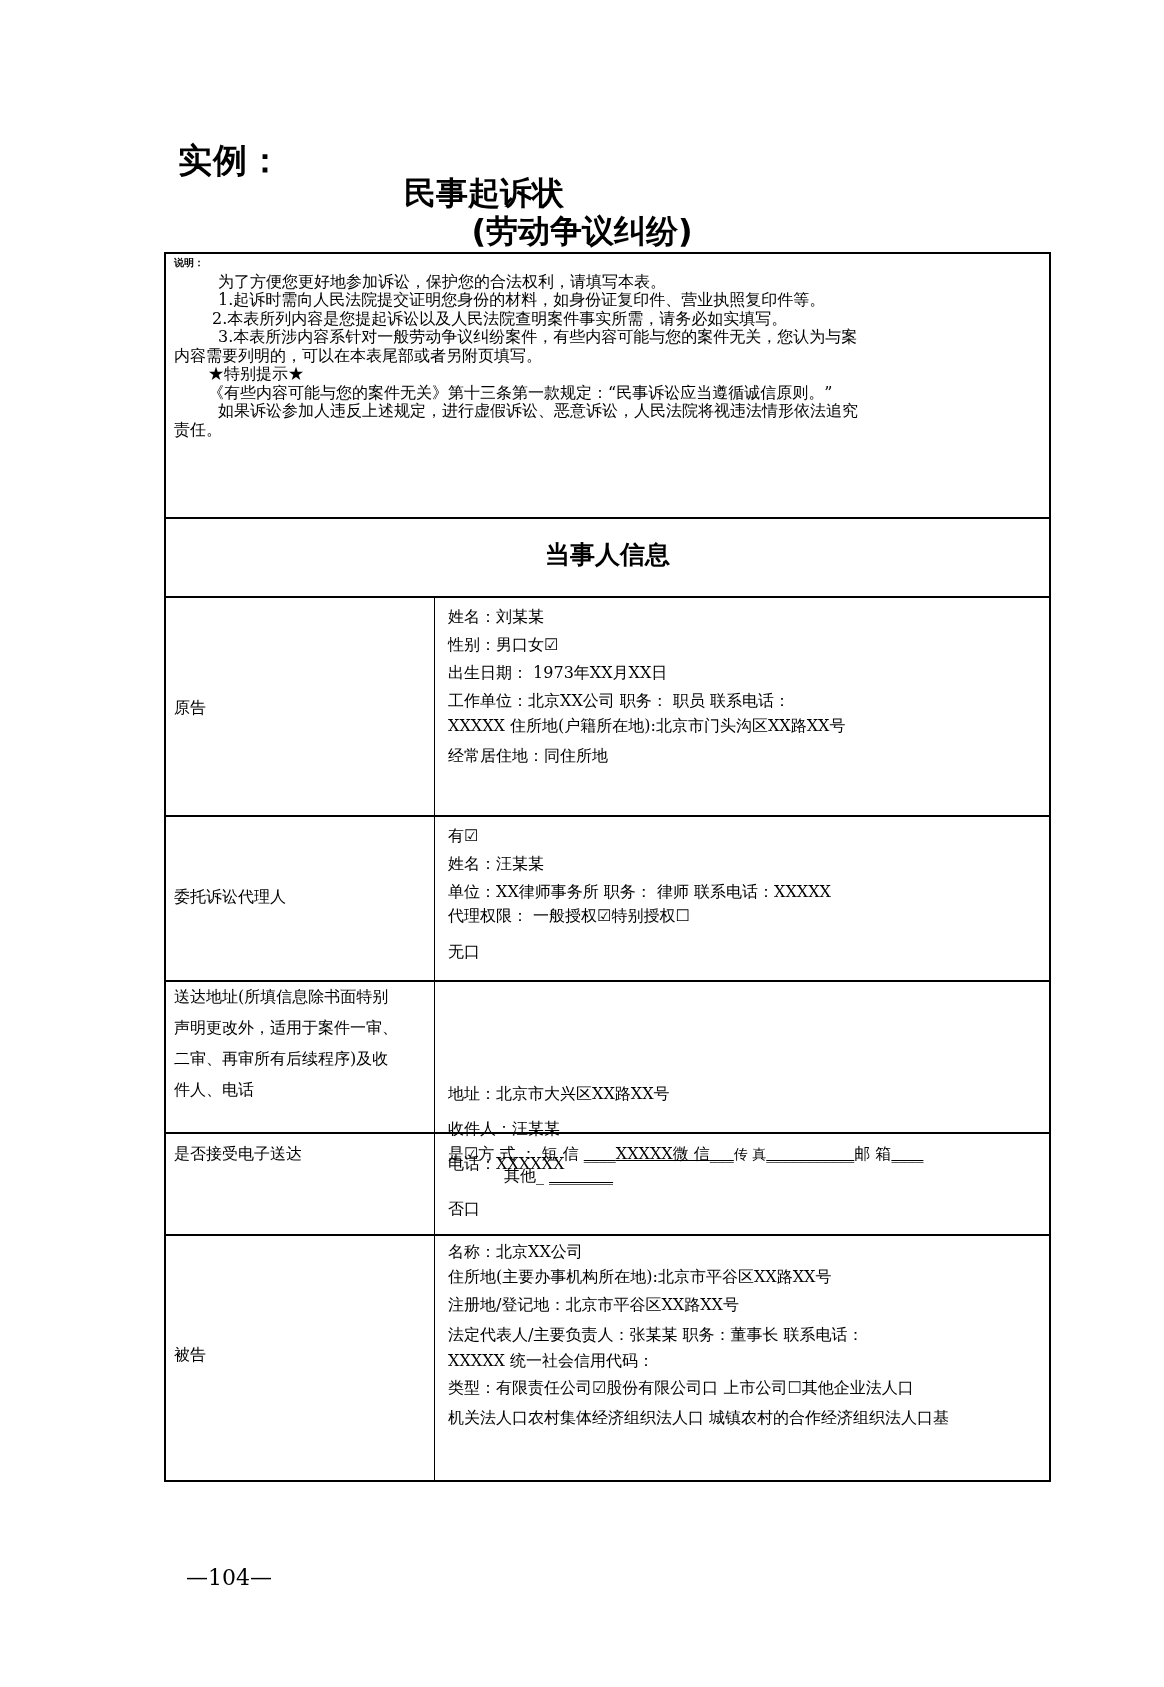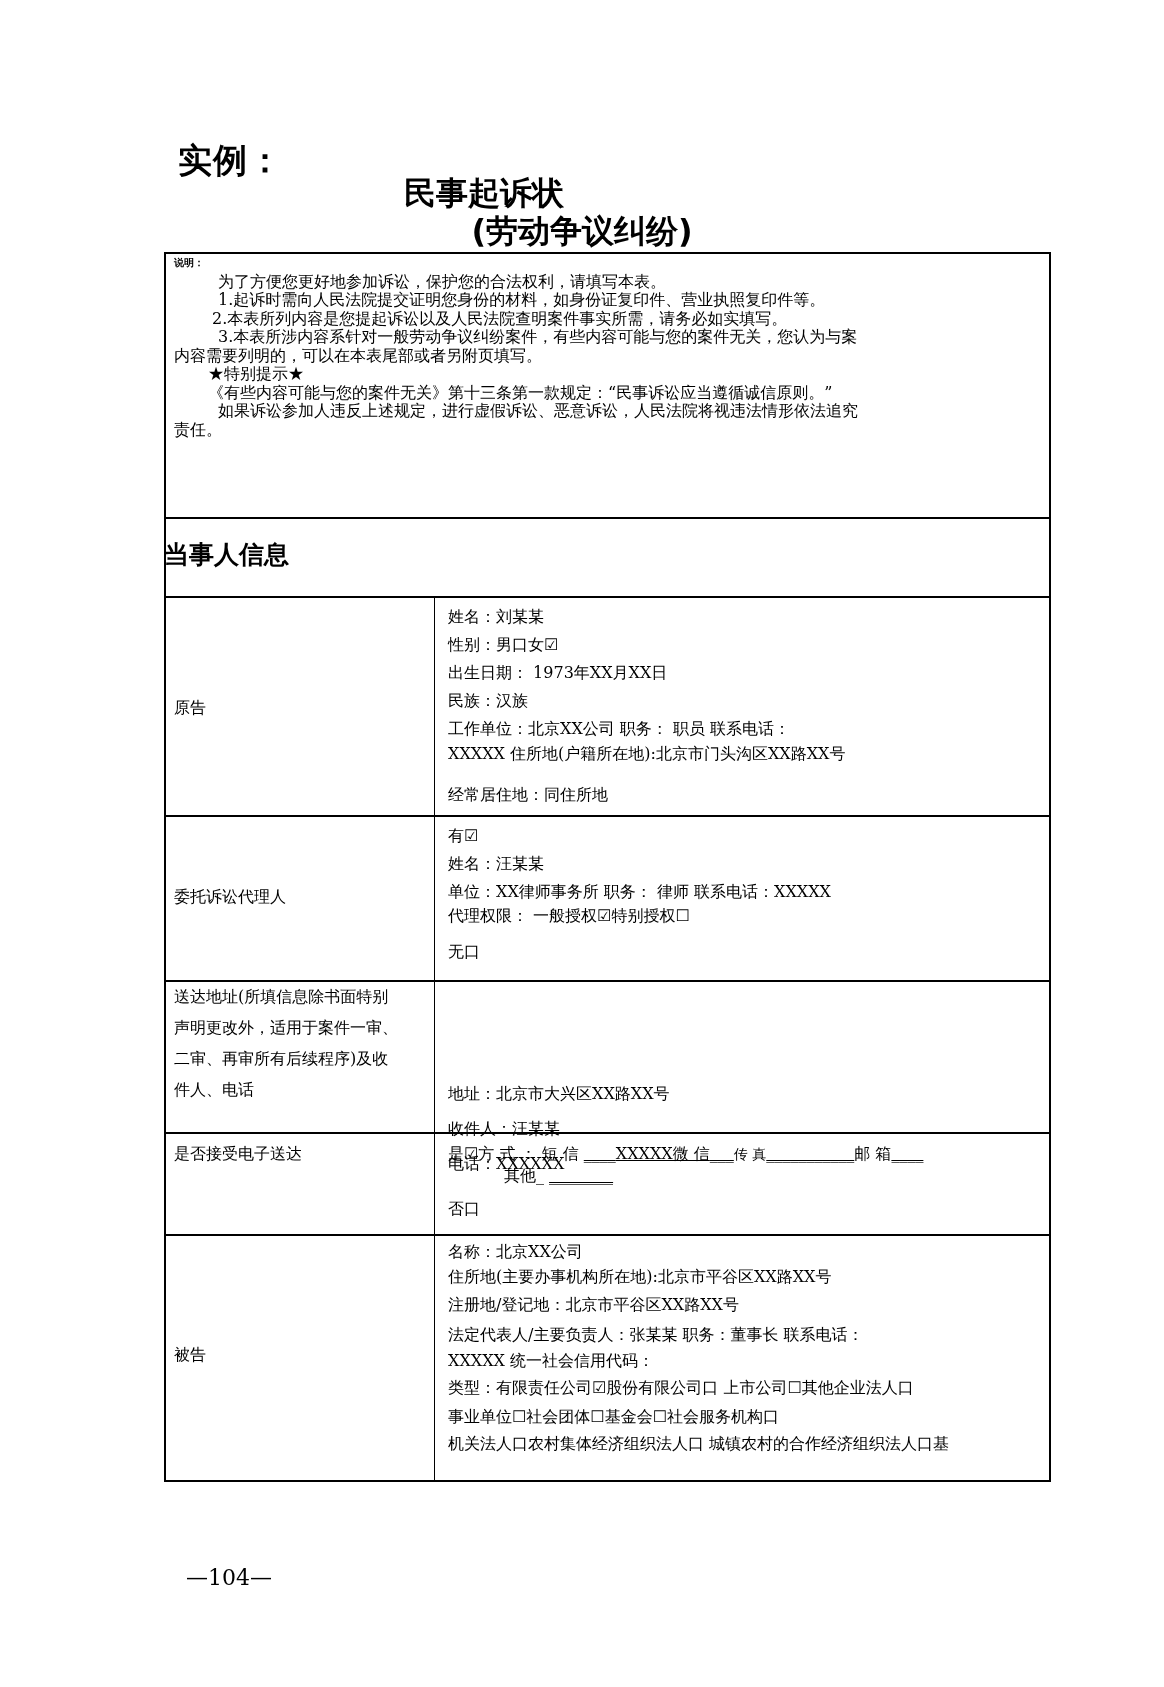--- a/index.html
+++ b/index.html
@@ -19,21 +19,21 @@
   .hline { position: absolute; left: 164px; width: 887px; height: 0; border-top: 2px solid #000; }
   .vline { position: absolute; left: 434px; width: 0; border-left: 1.5px solid #000; }
 
   .notes { position: absolute; left: 174px; top: 254px; width: 860px; font-size: 16px; line-height: 18.5px; }
   .notes .label { font-weight: bold; font-family: "DejaVu Sans", sans-serif; font-size: 10px; }
   .notes .p { white-space: nowrap; }
   .ind1 { padding-left: 44px; }
   .ind2 { padding-left: 38px; }
   .ind3 { padding-left: 34px; }
 
-  .section-title { position: absolute; left: 164px; width: 887px; top: 538px; 
+  .section-title { position: absolute; left: 164px; width: 887px; top: 538px; text-align: center;
                    font-size: 25px; font-weight: bold; font-family: "DejaVu Sans", sans-serif; }
 
   .cell-label { position: absolute; left: 174px; width: 258px; font-size: 16px; line-height: 22px; }
   .cell-label.multi { line-height: 31px; }
   .cell-content { position: absolute; left: 448px; width: 600px; font-size: 16px; white-space: nowrap; }
   .cell-content .ln { display: block; }
   .u { text-decoration: underline; }
   .small { font-size: 14px; }
 
   .page-num { position: absolute; left: 186px; top: 1565px; font-size: 22px; }
@@ -69,24 +69,23 @@
   <div class="p">责任。</div>
 </div>
 
 <div class="section-title">当事人信息</div>
 
 <div class="cell-label" style="top:697px">原告</div>
 <div class="cell-content" style="top:603px; line-height:28px;">
   <span class="ln">姓名：刘某某</span>
   <span class="ln">性别：男口女☑</span>
   <span class="ln">出生日期：      1973年XX月XX日</span>
-  <span class="ln">民族：汉族</span>
   <span class="ln">工作单位：北京XX公司     职务：      职员   联系电话：</span>
   <span class="ln" style="line-height:22px">XXXXX 住所地(户籍所在地):北京市门头沟区XX路XX号</span>
-  <span class="ln" style="margin-top:16px">经常居住地：同住所地</span>
+  <span class="ln" style="margin-top:5px">经常居住地：同住所地</span>
 </div>
 
 <div class="cell-label" style="top:886px">委托诉讼代理人</div>
 <div class="cell-content" style="top:822px; line-height:28px;">
   <span class="ln">有☑</span>
   <span class="ln">姓名：汪某某</span>
   <span class="ln">单位：XX律师事务所     职务：      律师       联系电话：XXXXX</span>
   <span class="ln" style="line-height:20px">代理权限：   一般授权☑特别授权☐</span>
   <span class="ln" style="margin-top:12px">无口</span>
 </div>
@@ -115,17 +114,16 @@
 </div>
 
 <div class="cell-label" style="top:1344px">被告</div>
 <div class="cell-content" style="top:1240px;">
   <span class="ln" style="line-height:24px">名称：北京XX公司</span>
   <span class="ln" style="line-height:26px">住所地(主要办事机构所在地):北京市平谷区XX路XX号</span>
   <span class="ln" style="line-height:30px">注册地/登记地：北京市平谷区XX路XX号</span>
   <span class="ln" style="line-height:30px">法定代表人/主要负责人：张某某   职务：董事长     联系电话：</span>
   <span class="ln" style="line-height:22px">XXXXX 统一社会信用代码：</span>
   <span class="ln" style="line-height:32px">类型：有限责任公司☑股份有限公司口 上市公司☐其他企业法人口</span>
-  <span class="ln" style="line-height:26px">事业单位☐社会团体☐基金会☐社会服务机构口</span>
   <span class="ln" style="line-height:28px">机关法人口农村集体经济组织法人口 城镇农村的合作经济组织法人口基</span>
 </div>
 
 <div class="page-num">—104—</div>
 
 </body></html>

